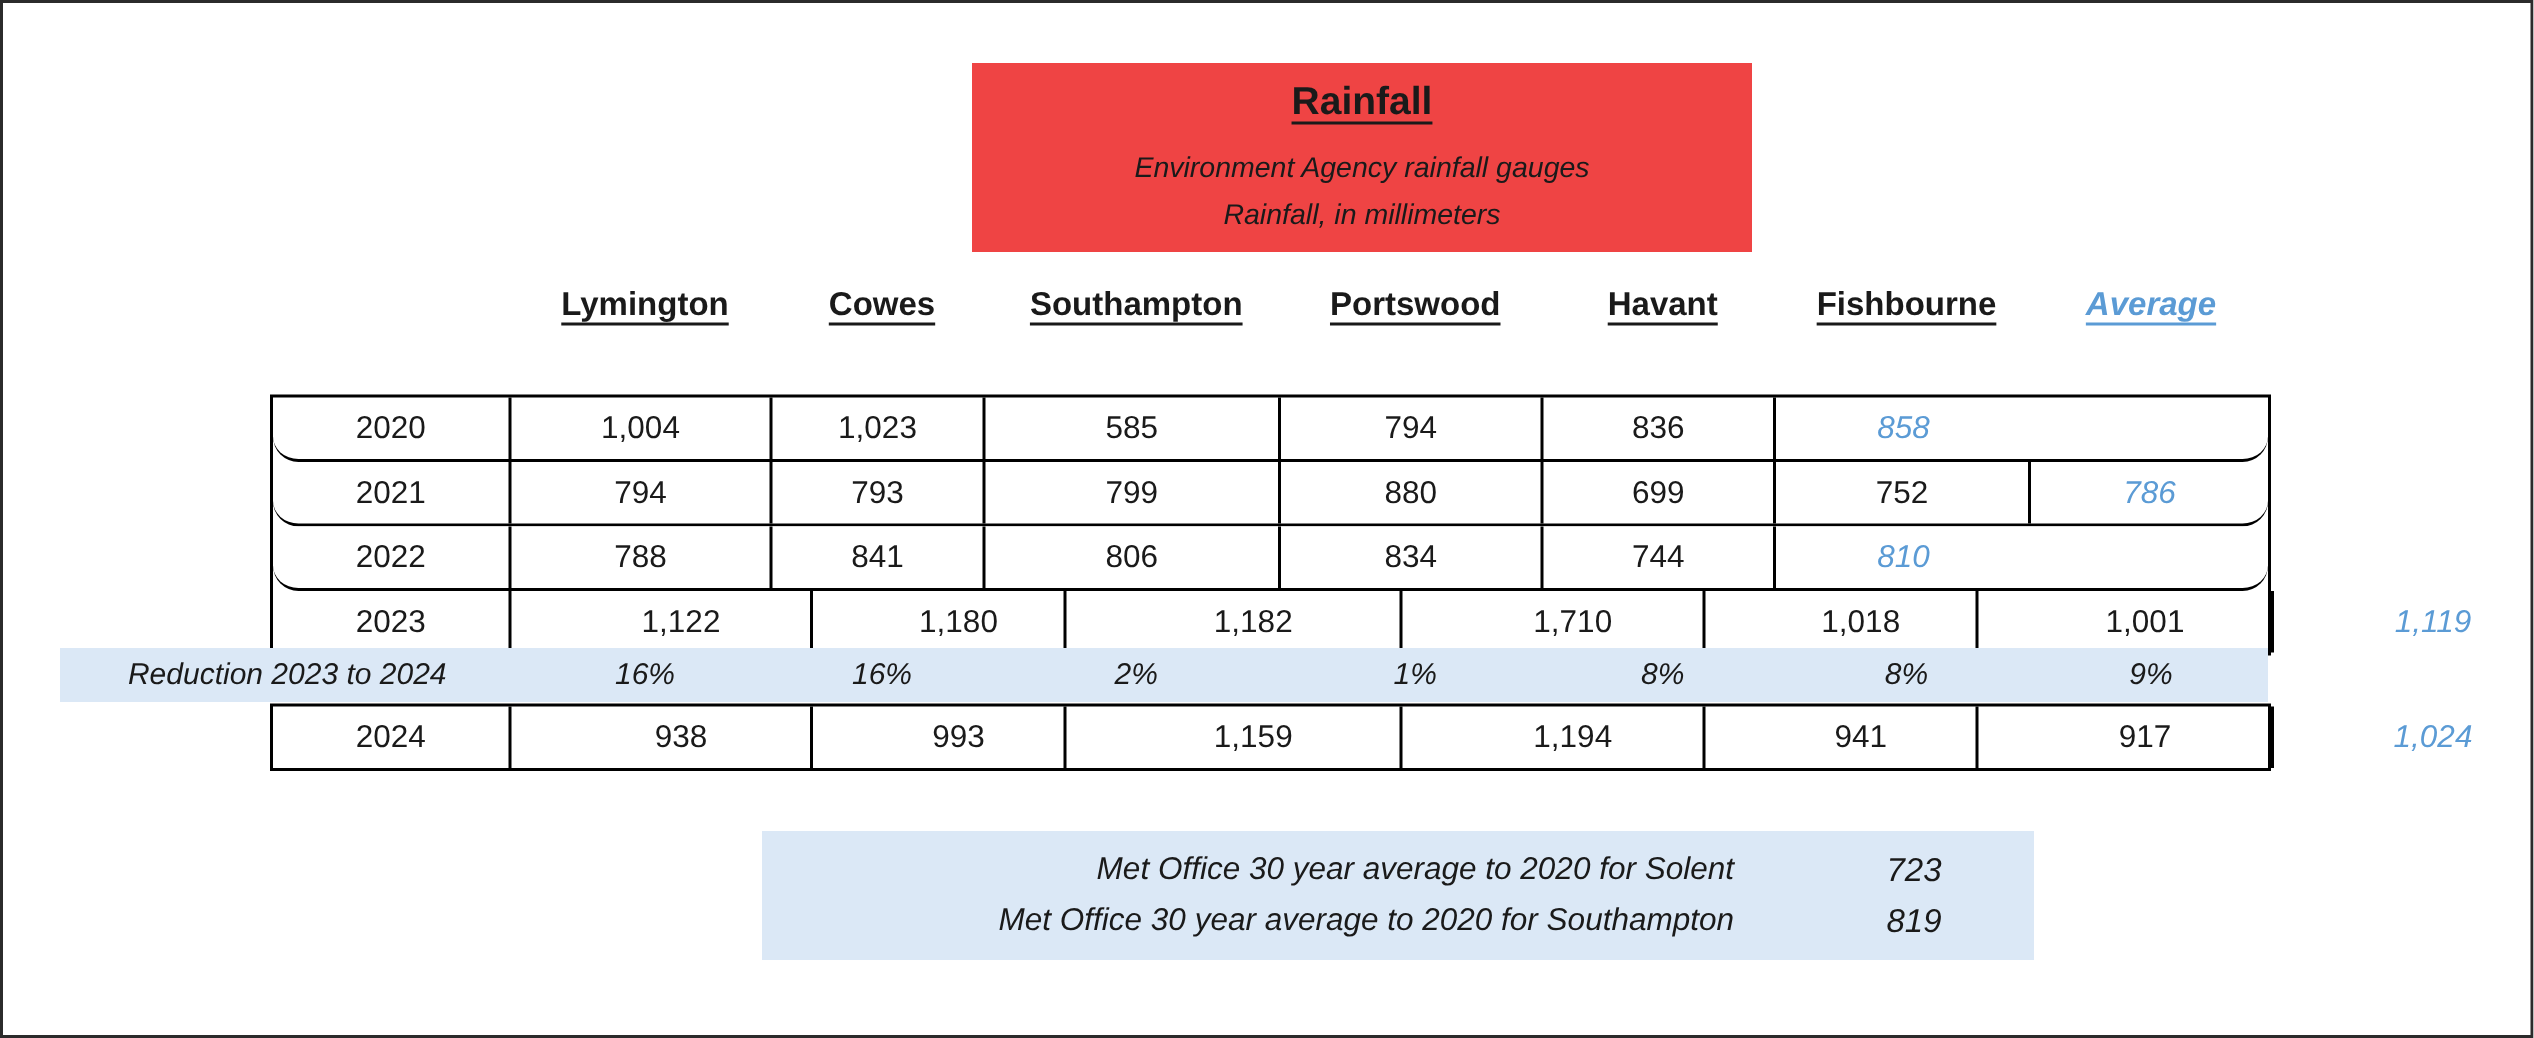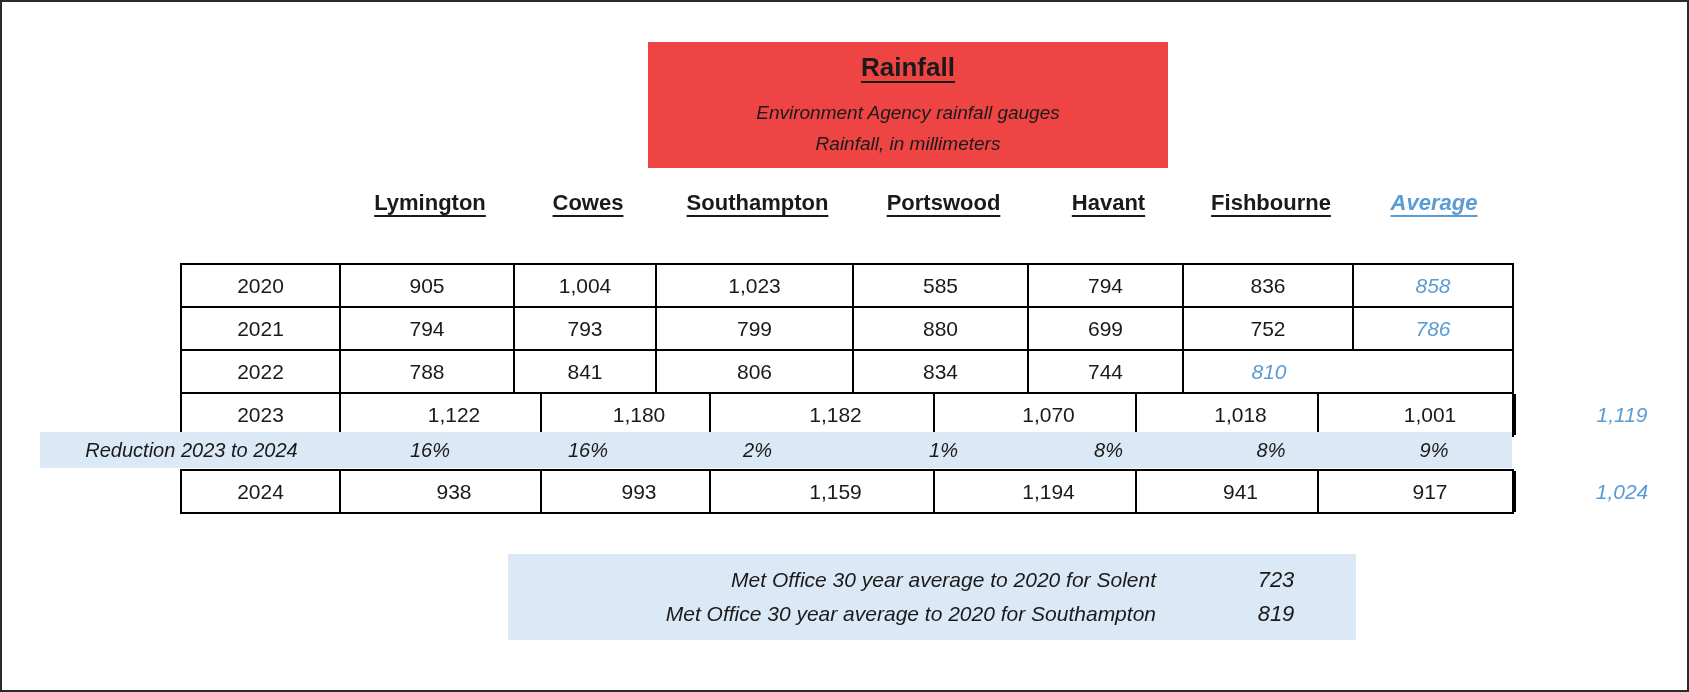--- a/index.html
+++ b/index.html
@@ -61,21 +61,21 @@
     grid-template-columns: 159px 174px 142px 197px 175px 155px 170px 158px;
   }
   .tbl {
     position: absolute;
     left: 178px;
     width: 1334px;
     border: 2px solid #000;
     box-sizing: border-box;
     background: #fff;
   }
-  .tbl-row { height: 41px; border-bottom: 2px solid #000; }
+  .tbl-row { height: 41px; border-bottom: 2px solid #000; border-radius: 17px; }
   .tbl-row:last-child { border-bottom: none; gap: 27px; }
   .c {
     display: flex; align-items: center; justify-content: center;
     font-size: 21px;
     border-right: 2px solid #000;
     box-sizing: border-box;
     white-space: nowrap;
   }
   .c:last-child { border-right: none; }
   .c.avg { color: #5B9BD5; font-style: italic; }
@@ -134,21 +134,20 @@
   <div class="col-header" style="left:657px;width:197px;">Southampton</div>
   <div class="col-header" style="left:854px;width:175px;">Portswood</div>
   <div class="col-header" style="left:1029px;width:155px;">Havant</div>
   <div class="col-header" style="left:1184px;width:170px;">Fishbourne</div>
   <div class="col-header avg" style="left:1354px;width:156px;">Average</div>
 
   <div class="tbl" style="top:261px;">
 
     <div class="tbl-row grid-cols">
       <div class="c">2020</div>
-      <div class="c">905</div>
       <div class="c">1,004</div>
       <div class="c">1,023</div>
       <div class="c">585</div>
       <div class="c">794</div>
       <div class="c">836</div>
       <div class="c avg">858</div>
     </div>
 
     <div class="tbl-row grid-cols">
       <div class="c">2021</div>
@@ -169,21 +168,21 @@
       <div class="c">834</div>
       <div class="c">744</div>
       <div class="c avg">810</div>
     </div>
 
     <div class="tbl-row grid-cols">
       <div class="c">2023</div>
       <div class="c">1,122</div>
       <div class="c">1,180</div>
       <div class="c">1,182</div>
-      <div class="c">1,070</div>
+      <div class="c">1,710</div>
       <div class="c">1,018</div>
       <div class="c">1,001</div>
       <div class="c avg">1,119</div>
     </div>
 
   </div>
 
   <div class="reduction-band">
     <div class="rc">Reduction 2023 to 2024</div>
     <div class="rc">16%</div>

